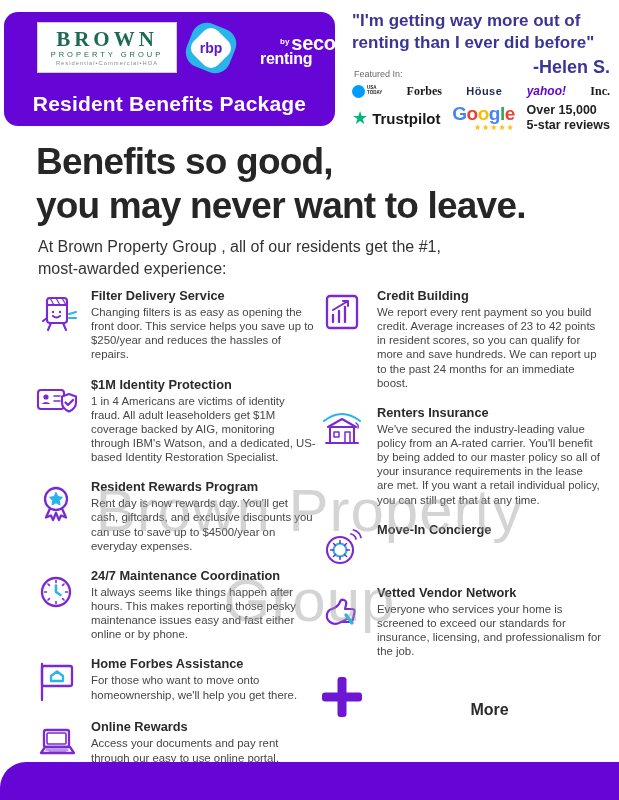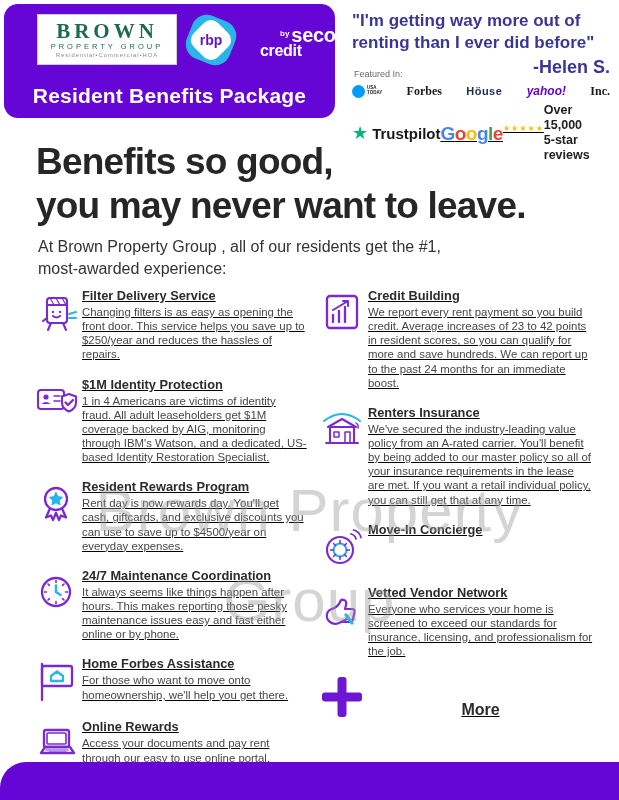--- a/index.html
+++ b/index.html
@@ -4,21 +4,21 @@
 <style>
   * { margin:0; padding:0; box-sizing:border-box; }
   body { background:#e8e8e8; font-family:"Liberation Sans", sans-serif; }
   .page {
     position:relative; width:619px; height:800px; margin:0 auto;
     background:#ffffff; overflow:hidden;
   }
 
   
   .header-card {
-    position:absolute; left:4px; top:4px; width:331px; height:114px;
+    position:absolute; left:4px; top:12px; width:331px; height:114px;
     background:#6606d6; border-radius:14px;
   }
   .brand-box {
     position:absolute; left:33px; top:10px; width:140px; height:51px;
     background:#fff; display:flex; flex-direction:column; align-items:center;
     justify-content:center; gap:1px; border:1px solid #cfcfcf;
   }
   .brand-name { font-family:"Liberation Serif", serif; font-size:21px; letter-spacing:4px; color:#1d6a54; font-weight:bold; line-height:1; }
   .brand-sub  { font-size:7.5px; letter-spacing:3px; color:#1d6a54; line-height:1.1; }
   .brand-tag  { font-size:5.8px; letter-spacing:1px; color:#8a8a8a; line-height:1.1; }
@@ -58,40 +58,40 @@
   .yahoo { font-weight:bold; font-style:italic; font-size:12px; color:#5f01d1; }
   .inc { font-family:"Liberation Serif", serif; font-weight:bold; font-size:12px; color:#1a1a1a; }
 
   .review-row {
     position:absolute; left:352px; top:103px; width:258px;
     display:flex; align-items:center; justify-content:space-between;
   }
   .trustpilot { display:flex; align-items:center; gap:4px; }
   .tp-star { color:#00b67a; font-size:18px; line-height:1; }
   .tp-name { font-size:15px; font-weight:bold; color:#191919; }
-  .google { display:flex; flex-direction:row; align-items:flex-start; line-height:1;text-decoration:underline; }
+  .google { display:flex; flex-direction:column; align-items:flex-end; line-height:1; }
   .google-word { font-size:19px; font-weight:bold; letter-spacing:-0.5px; }
   .g-blue { color:#4285f4; } .g-red { color:#ea4335; } .g-yellow { color:#fbbc05; } .g-green { color:#34a853; }
   .google-stars { color:#fbbc05; font-size:8px; letter-spacing:1px; margin-top:1px; }
   .review-summary { font-size:12.5px; font-weight:bold; color:#222; line-height:1.2; text-align:left; }
 
   
   .headline {
     position:absolute; left:36px; top:140px; color:#262626;
     font-size:37px; font-weight:bold; line-height:1.18; letter-spacing:-0.8px;
   }
   .intro {
     position:absolute; left:38px; top:236px; color:#333333;
     font-size:16px; line-height:1.4;
   }
 
   
   .benefits { position:absolute; left:30px; top:288px; width:572px; display:flex; z-index:2; }
   .col { width:286px; display:flex; flex-direction:column; }
-  .benefit { display:flex; gap:0; margin-bottom:15px;text-decoration:underline; }
+  .benefit { display:flex; gap:9px; margin-bottom:15px; }
   .benefit-icon { flex:0 0 52px; display:flex; justify-content:center; align-items:flex-start; }
   .benefit-icon svg { width:48px; height:48px; }
   .benefit-text { width:225px; }
   .benefit-title { font-weight:bold; font-size:12.8px; color:#2b2b2b; margin-bottom:2px; }
   .benefit-body { font-size:11.4px; color:#464646; line-height:1.24; }
   .more-item .benefit-title { font-size:16px; margin-top:28px;text-align:center; }
 
   
   .watermark {
     position:absolute; left:0; right:0; top:466px; z-index:3;
@@ -116,21 +116,21 @@
       <div class="brand-sub">PROPERTY GROUP</div>
       <div class="brand-tag">Residential•Commercial•HOA</div>
     </div>
     <div class="rbp-wrap">
       <div class="rbp-blob"></div>
       <div class="rbp-inner"></div>
       <div class="rbp-text">rbp</div>
     </div>
     <div class="sn-wrap">
       <div><span class="sn-by">by</span><span class="sn-word">second</span></div>
-      <div class="sn-line2">credit</div>
+      <div class="sn-line2">renting</div>
     </div>
     <div class="pkg-title">Resident Benefits Package</div>
   </div>
 
   <div class="quote">
     <div>"I'm getting way more out of</div>
     <div>renting than I ever did before"</div>
     <div class="quote-attrib">-Helen S.</div>
   </div>
 

